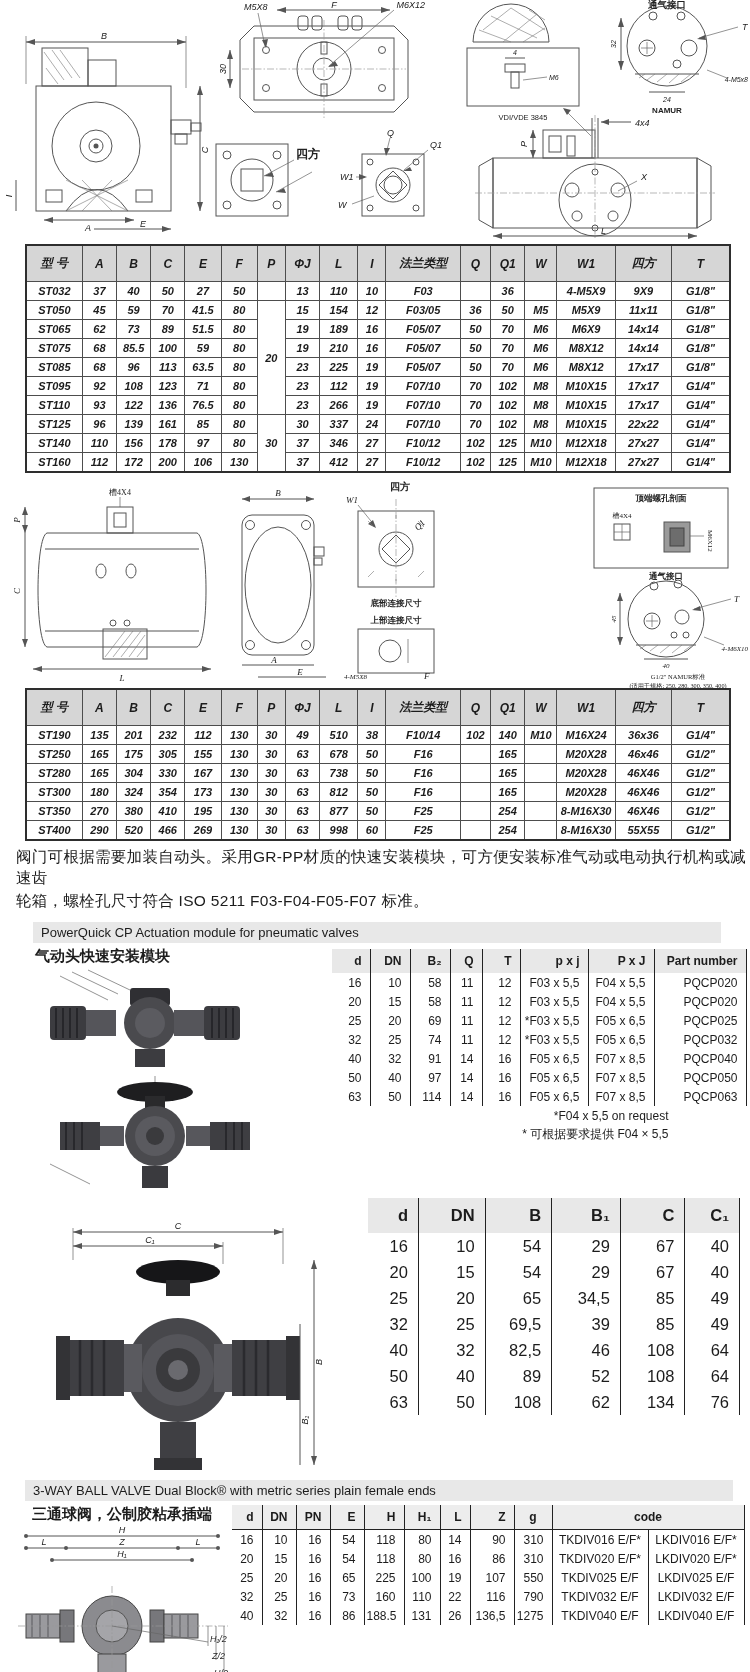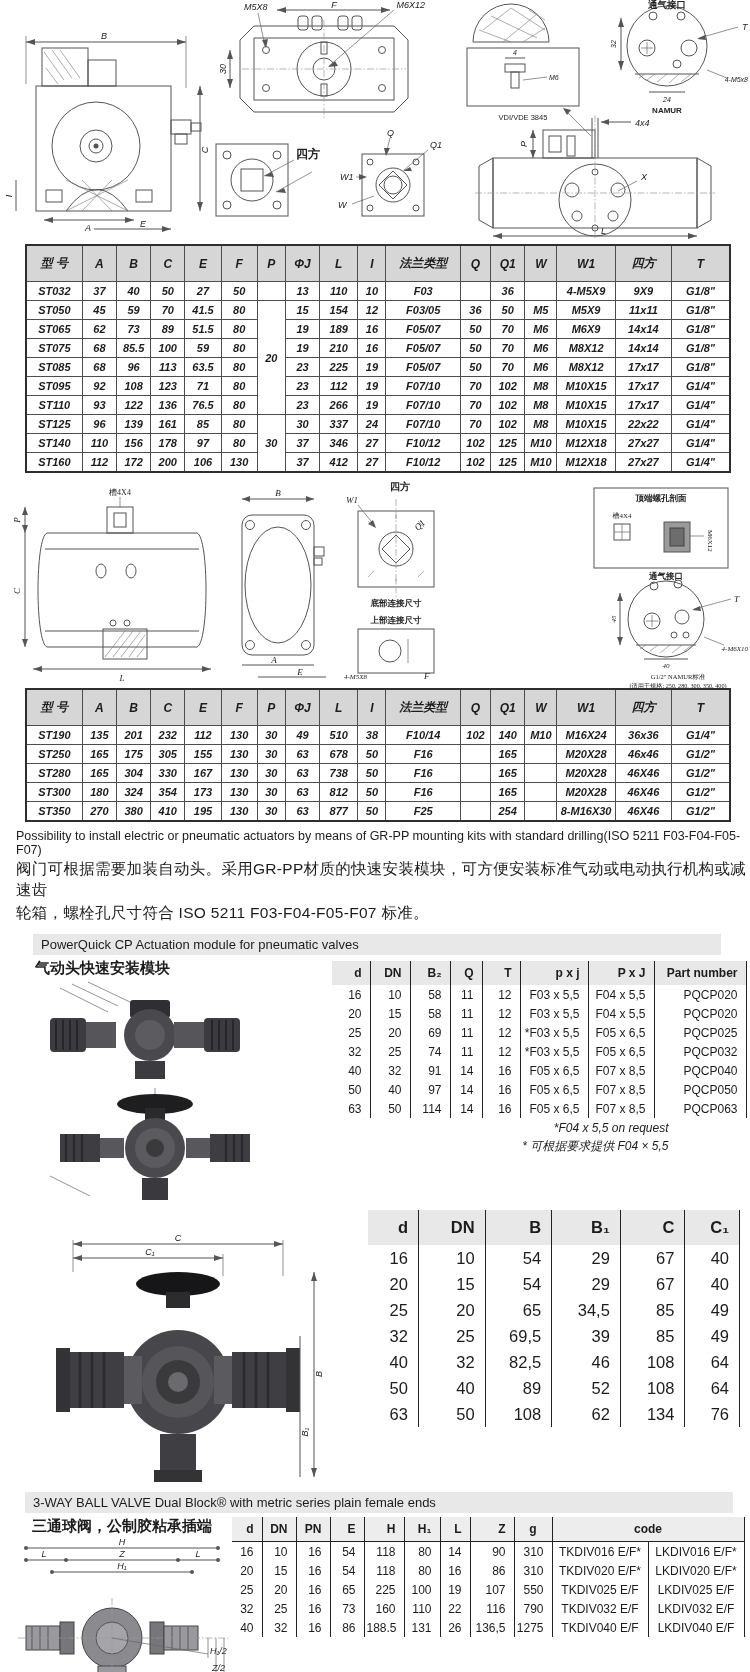--- a/index.html
+++ b/index.html
@@ -37,21 +37,21 @@
   table.cols td{text-align:right;padding:2.5px 8px 2.5px 2px;}
   table.pqt{width:408px;font-size:12px;margin-top:6px;}
   table.dimt{width:372px;font-size:16.5px;}
   table.dimt thead th{padding:8px 10px 8px 2px;}
   table.dimt td{padding:3.5px 10px 3.5px 2px;}
   table.twt{width:512px;font-size:12px;margin-top:4px;}
   table.twt thead th{background:#ededed;border-bottom:1.6px solid #222;}
   table.twt td:nth-last-child(1),table.twt td:nth-last-child(2),
   table.twt thead th:nth-last-child(1),table.twt thead th:nth-last-child(2){text-align:center;padding:2.5px 3px;}
   .fn{font-size:12px;margin:3px 0 0 0;}
-  .fn-right{text-align:right;padding-right:78px;font-style:italic;}
+  .fn-right{text-align:right;padding-right:78px;}
   
   .pq-cols,.tw-cols,.dim-sec{display:flex;align-items:flex-start;}
   .pq-left{width:322px;}
   .pq-right{margin-left:10px;}
   .dim-sec{margin-top:6px;}
   .dim-left{width:340px;padding-left:28px;padding-top:22px;}
   .dim-right{padding-top:0;}
   .tw-left{width:230px;}
   .tw-right{margin-left:2px;}
 </style>
@@ -706,24 +706,42 @@
           <td>877</td>
           <td>50</td>
           <td>F25</td>
           <td></td>
           <td>254</td>
           <td></td>
           <td>8-M16X30</td>
           <td>46X46</td>
           <td>G1/2"</td>
         </tr>
+        <tr>
+          <td>ST400</td>
+          <td>290</td>
+          <td>520</td>
+          <td>466</td>
+          <td>269</td>
+          <td>130</td>
+          <td>30</td>
+          <td>63</td>
+          <td>998</td>
+          <td>60</td>
+          <td>F25</td>
+          <td></td>
+          <td>254</td>
+          <td></td>
+          <td>8-M16X30</td>
+          <td>55X55</td>
+          <td>G1/2"</td>
+        </tr>
       </tbody>
   </table>
 
-  <p class="note-en">Possibility to install electric or pneumatic actuators by means of GR-PP mounting kits with standard drilling(ISO 5211 F03-F04-F05-F07)</p>
   <p class="note-cn">阀门可根据需要加装自动头。采用GR-PP材质的快速安装模块，可方便安装标准气动或电动执行机构或减速齿</p>
   <p class="note-cn">轮箱，螺栓孔尺寸符合 ISO 5211 F03-F04-F05-F07 标准。</p>
 
   <section style="margin-top:10px;">
     <div class="band">PowerQuick CP  Actuation module for pneumatic valves</div>
     <div class="pq-cols">
       <div class="pq-left">
         <div class="cn-sub">气动头快速安装模块</div>
         <svg width="250" height="100" viewBox="0 0 250 100" style="position:static;display:block;margin-left:30px;">
           <line class="lnt" x1="30" y1="8" x2="78" y2="32"></line>

